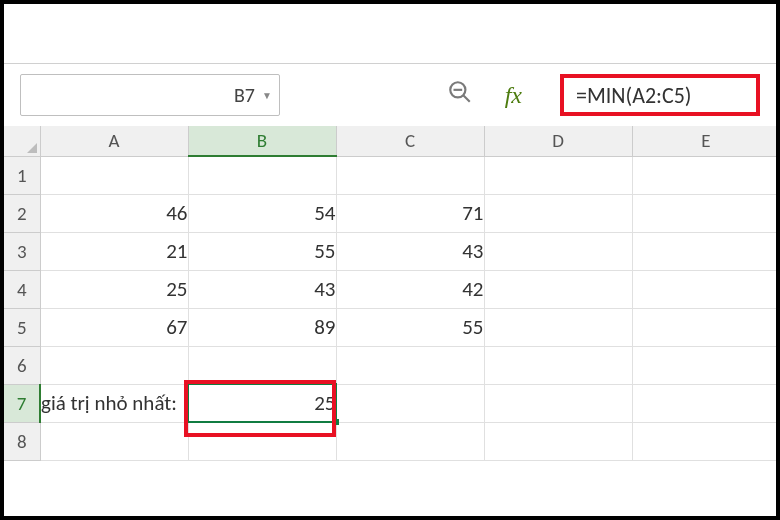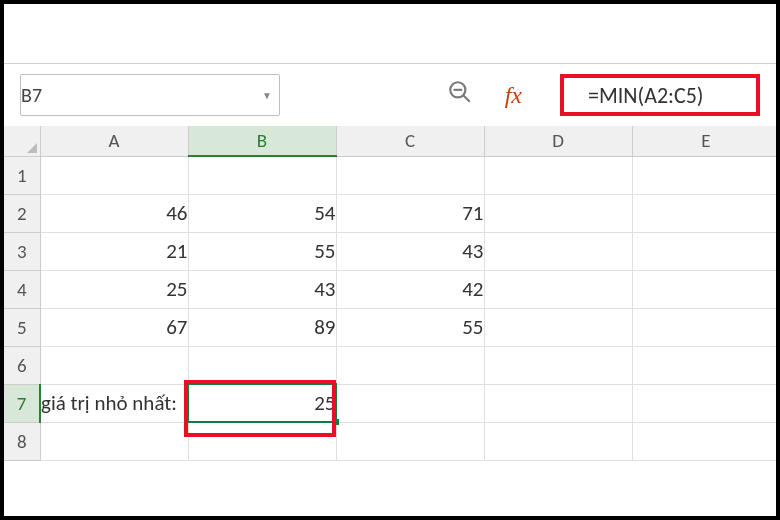--- a/index.html
+++ b/index.html
@@ -34,48 +34,48 @@
     height: 42px;
     border: 1px solid #bfbfbf;
     border-radius: 2px;
     display: flex;
     align-items: center;
     position: relative;
     background: #fff;
   }
   .namebox-text {
     flex: 1;
-    text-align: left;
+    text-align: right;
     font-size: 20px;
     color: #444;
   }
   .namebox-dd {
     width: 24px;
     height: 100%;
     display: flex;
     align-items: center;
     justify-content: center;
     color: #888;
     font-size: 10px;
   }
   .spacer { flex: 1; }
   .zoom-icon, .fx-icon {
-    color: #c2410c;
+    color: #4d7c0f;
     font-size: 26px;
     margin-right: 12px;
   }
   .fx-icon {
     font-style: italic;
     font-family: 'Times New Roman', serif;
     font-size: 24px;
     margin-right: 18px;
   }
   .formula-input {
     border: 4px solid #e81123;
-    padding: 4px 24px;
+    padding: 4px 12px;
     font-size: 22px;
     color: #333;
     min-width: 200px;
     height: 42px;
     display: flex;
     align-items: center;
     background: #fff;
   }
   .sheet {
     flex: 1;

